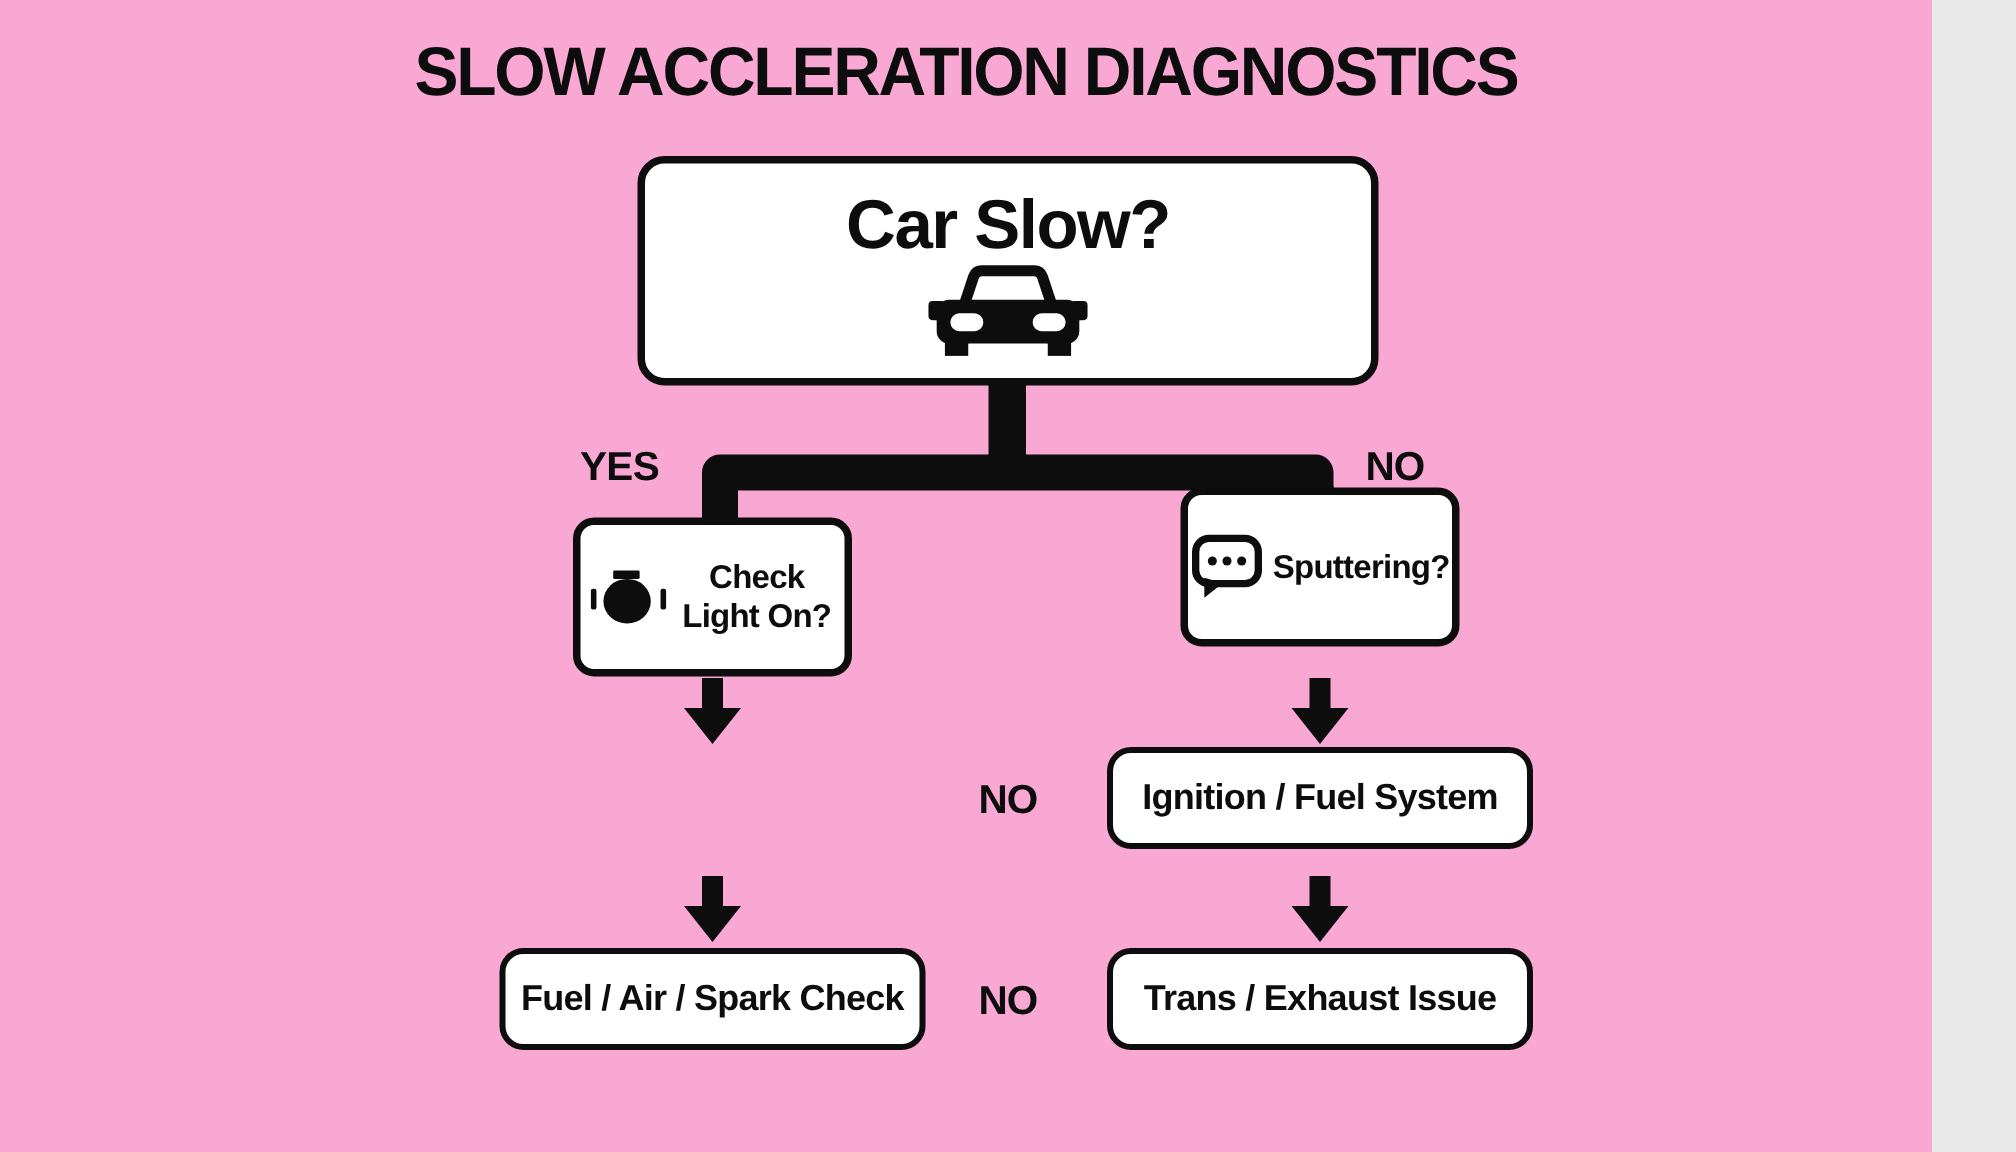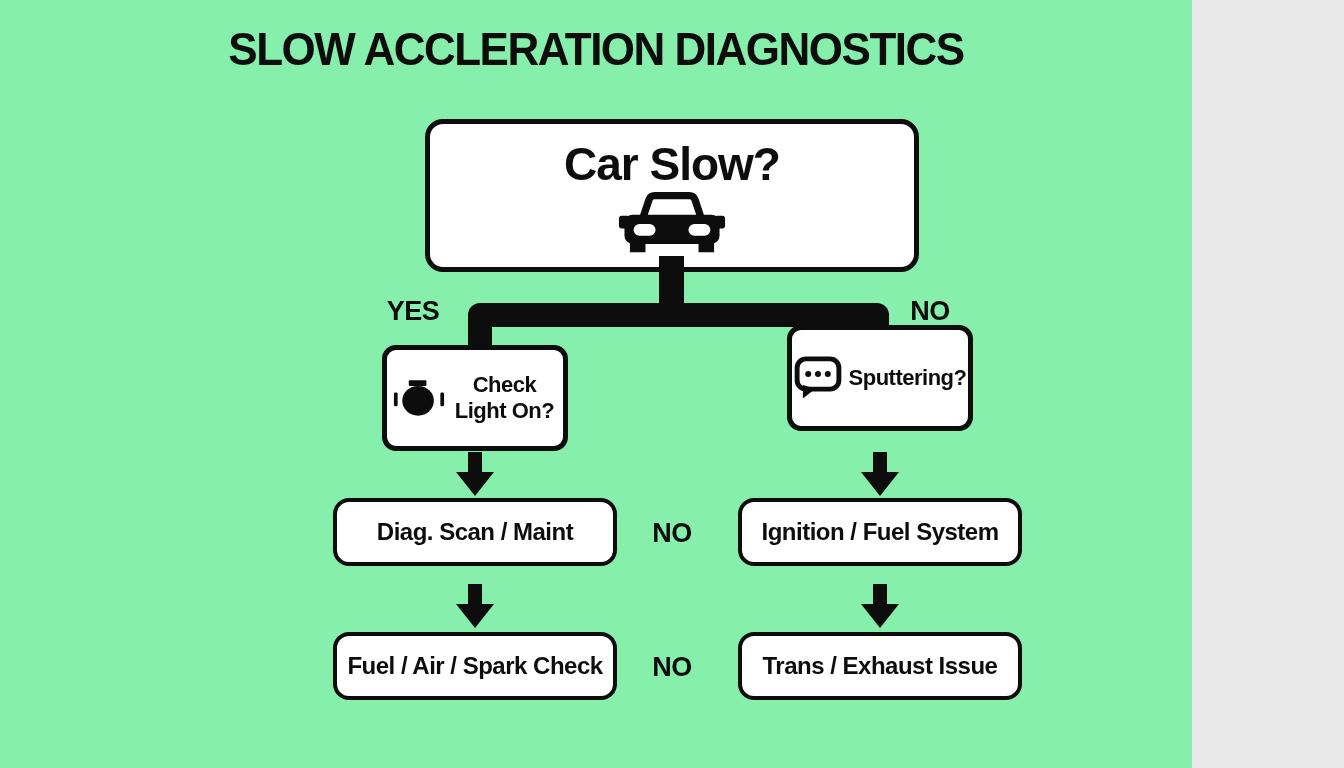--- a/index.html
+++ b/index.html
@@ -2,41 +2,41 @@
 <html><head>
 <meta charset="utf-8">
 <style>
   html,body{margin:0;padding:0;}
   body{
     font-family:"Liberation Sans","DejaVu Sans",sans-serif;
     background:#e9e9e9;
   }
   .stage{
     position:relative;
-    width:1192px;height:768px;
-    background:#86efac;
+    width:1288px;height:768px;
+    background:#f9a8d4;
     overflow:hidden;
     color:#0d0d0d;
   }
   .title{
     position:absolute;left:0;right:0;top:24px;
     margin:0;text-align:center;
     font-size:44px;font-weight:700;letter-spacing:-1.5px;
     color:#0d0d0d;
     transform:scaleY(1.04);
   }
   
   .node{
     position:absolute;box-sizing:border-box;
     background:#ffffff;border:5px solid #0d0d0d;
     display:flex;align-items:center;justify-content:center;
   }
   .root-node{
     left:425px;top:104px;width:494px;height:153px;
-    border-radius:18px;flex-direction:column;gap:2px;margin-top:15px;
+    border-radius:18px;flex-direction:column;gap:2px;
   }
   .root-label{
     font-size:46px;font-weight:700;letter-spacing:-1px;line-height:1.05;
     margin-top:4px;
   }
   .q-node{
     width:186px;height:106px;border-radius:14px;
     gap:7px;padding:0 6px;
   }
   .q-left{left:382px;top:345px;}
@@ -141,21 +141,20 @@
     </svg>
   <svg class="arrow a3" viewBox="0 0 40 44" aria-hidden="true">
       <rect x="13" y="0" width="14" height="22" fill="#0d0d0d"></rect>
       <polygon points="1,20 39,20 20,44" fill="#0d0d0d"></polygon>
     </svg>
   <svg class="arrow a4" viewBox="0 0 40 44" aria-hidden="true">
       <rect x="13" y="0" width="14" height="22" fill="#0d0d0d"></rect>
       <polygon points="1,20 39,20 20,44" fill="#0d0d0d"></polygon>
     </svg>
 
-  <div class="node result-node r1">Diag. Scan / Maint</div>
   <div class="node result-node r2">Ignition / Fuel System</div>
   <div class="node result-node r4">Trans / Exhaust Issue</div>
   <div class="node result-node r3">Fuel / Air / Spark Check</div>
 
   <div class="mid-label m1">NO</div>
   <div class="mid-label m2">NO</div>
 
 </div>
 
 </body></html>

